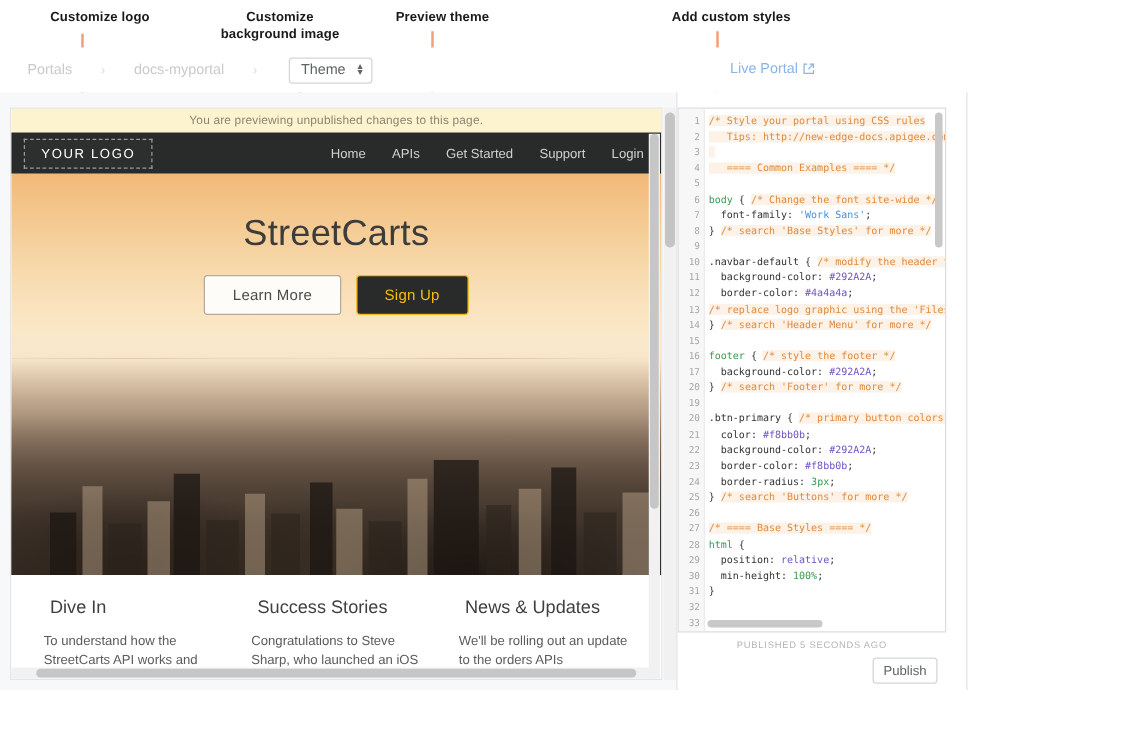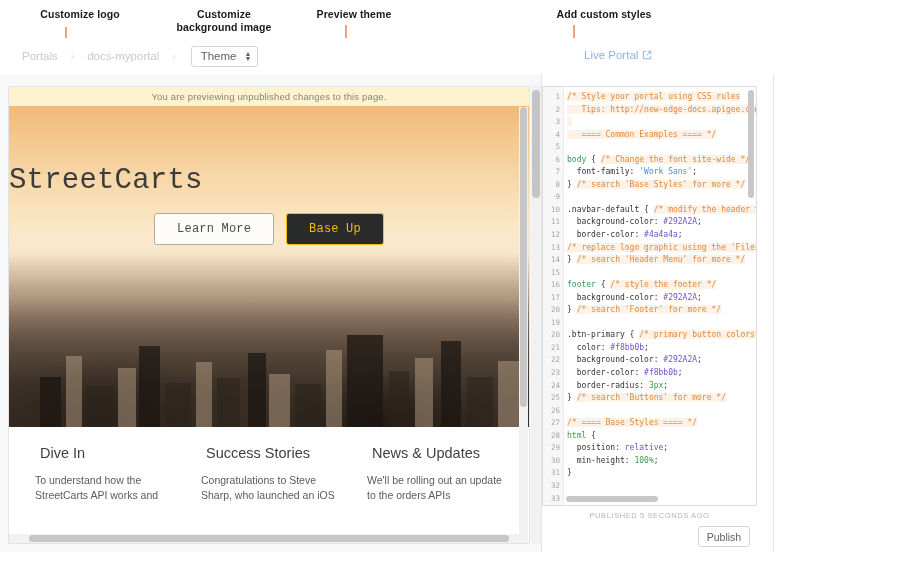--- a/index.html
+++ b/index.html
@@ -38,21 +38,21 @@
   .anno-label.left-aligned { text-align: left; }
 
   
   .topbar {
     position: absolute; left: 0; top: 38px;
     width: 900px; height: 36px;
     background: #fff;
     display: flex; align-items: center;
   }
   .breadcrumb {
-    display: flex; align-items: center; gap: 3px;
+    display: flex; align-items: center; gap: 13px;
     margin-left: 22px;
     font-size: 11.5px;
     color: #c9cacb;
   }
   .bc-item { color: #c9cacb; padding: 0 10px 0 0; }
   .bc-sep { color: #d8d9da; font-size: 10px; padding: 0 10px 0 0; }
   .theme-select {
     display: inline-flex; align-items: center; justify-content: center;
     border: 1px solid #d4d5d6;
     border-radius: 3px;
@@ -153,23 +153,22 @@
   .hero-blocks { position: absolute; left:0; right:0; bottom:0; height: 46%; }
   .blk { position: absolute; bottom: 0; background: rgba(42,34,27,0.55); }
   .blk.lt { background: rgba(196,170,141,0.45); }
   .blk.dk { background: rgba(26,21,17,0.72); }
   .hero-haze {
     position: absolute; left:0; right:0; top: 40%; height: 24%;
     background: linear-gradient(to bottom, rgba(250,232,205,0.55), rgba(225,199,168,0.15), rgba(200,170,140,0));
   }
   .hero-content {
     position: relative; z-index: 5;
-    padding-top: 58px;
-    text-align: left;
-    font-family: Liberation Mono, monospace;
+    padding-top: 32px;
+    text-align: center;
   }
   .hero-title {
     font-size: 29px;
     color: #3c3c3c;
     font-weight: normal;
     margin: 0 0 16px 0;
     letter-spacing: 0.2px;
   }
   .hero-sub {
     font-size: 16.5px;
@@ -344,21 +343,21 @@
   <div class="anno-label" style="left:22px; top:8px; width:116px;">Customize logo</div>
   <div class="anno-vline" style="left:65px; top:27px; height:103px;"></div>
 
   <div class="anno-label" style="left:164px; top:8px; width:120px;">Customize
 background image</div>
   <div class="anno-vline" style="left:239px; top:40px; height:123px;"></div>
 
   <div class="anno-label" style="left:300px; top:8px; width:108px;">Preview theme</div>
   <div class="anno-vline" style="left:345px; top:25px; height:87px;"></div>
 
-  <div class="anno-label" style="left:545px; top:8px; width:118px;">Add custom styles</div>
+  <div class="anno-label" style="left:526px; top:8px; width:118px;">Add custom styles</div>
   <div class="anno-vline" style="left:573px; top:25px; height:70px;"></div>
 
   <div class="anno-label left-aligned" style="left:782px; top:521px; width:110px;">Publish theme</div>
   <div class="anno-hline" style="left:752px; top:527px; width:26px;"></div>
 
   <div class="topbar">
     <div class="breadcrumb">
       <span class="bc-item">Portals</span>
       <span class="bc-sep">›</span>
       <span class="bc-item">docs-myportal</span>
@@ -383,20 +382,30 @@
       </svg>
     </span>
   </a>
 
   <div class="workarea">
 
     <div class="preview-panel">
 
       <div class="preview-notice">You are previewing unpublished changes to this page.</div>
 
+      <div class="portal-nav">
+        <div class="logo-box">YOUR LOGO</div>
+        <div class="nav-links">
+          <span>Home</span>
+          <span>APIs</span>
+          <span>Get Started</span>
+          <span>Support</span>
+          <span>Login</span>
+        </div>
+      </div>
 
       <div class="hero">
         <div class="hero-haze"></div>
         <div class="hero-city"></div>
         <div class="hero-blocks">
           <div class="blk dk" style="left:6%;  width:4%;  height:34%;"></div>
           <div class="blk lt" style="left:11%; width:3%;  height:48%;"></div>
           <div class="blk" style="left:15%; width:5%;  height:28%;"></div>
           <div class="blk lt" style="left:21%; width:3.5%;height:40%;"></div>
           <div class="blk dk" style="left:25%; width:4%;  height:55%;"></div>
@@ -411,21 +420,21 @@
           <div class="blk" style="left:73%; width:4%;  height:38%;"></div>
           <div class="blk lt" style="left:78%; width:3.5%;height:47%;"></div>
           <div class="blk dk" style="left:83%; width:4%;  height:58%;"></div>
           <div class="blk" style="left:88%; width:5%;  height:34%;"></div>
           <div class="blk lt" style="left:94%; width:4%;  height:45%;"></div>
         </div>
         <div class="hero-content">
           <h1 class="hero-title">StreetCarts</h1>
           <div class="hero-buttons">
             <div class="btn btn-default">Learn More</div>
-            <div class="btn btn-primary">Base Up</div>
+            <div class="btn btn-primary">Sign Up</div>
           </div>
         </div>
       </div>
 
       <div class="cards">
         <div class="card">
           <h3>Dive In</h3>
           <p>To understand how the StreetCarts API works and</p>
         </div>
         <div class="card">

